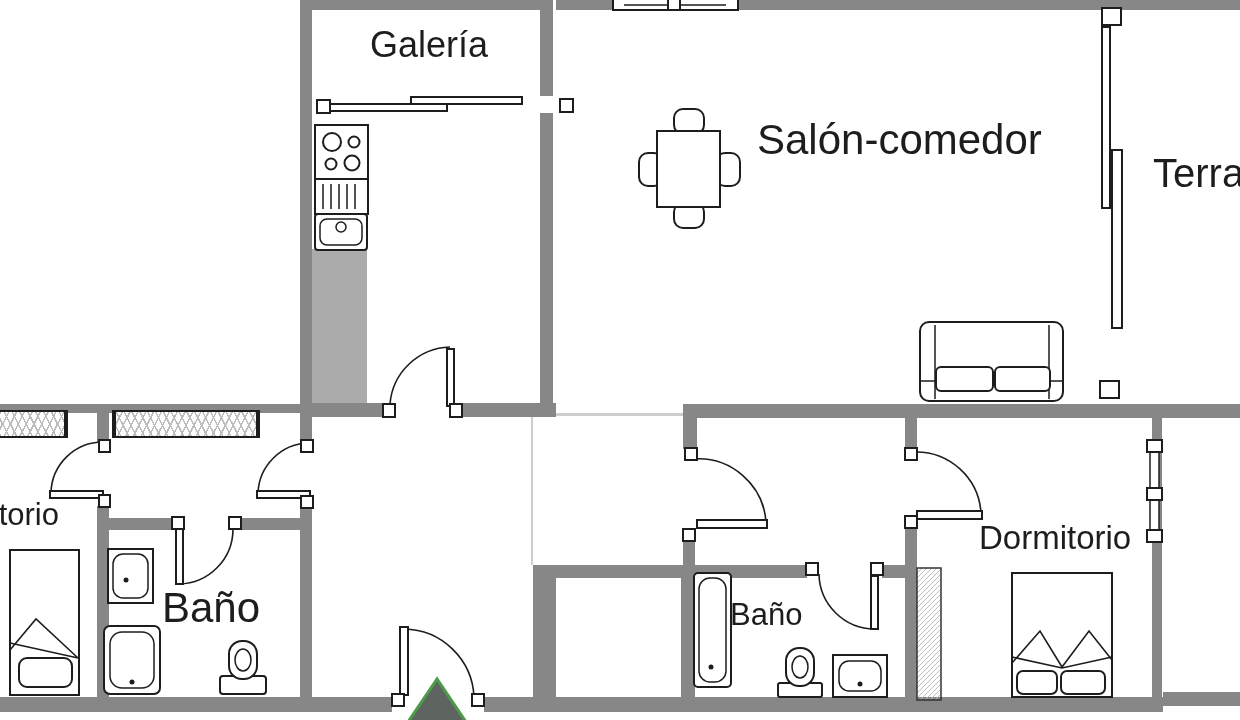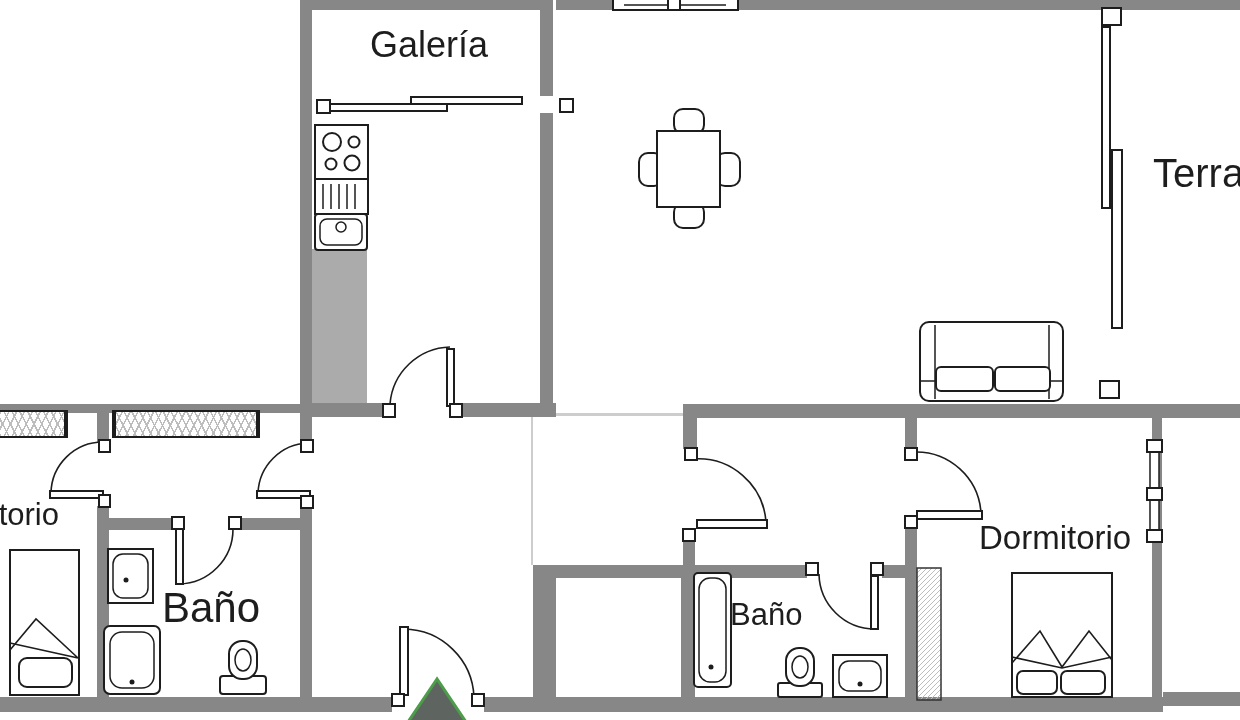--- a/index.html
+++ b/index.html
@@ -251,18 +251,19 @@
 
     <g>
       <rect class="lw2" x="1012" y="573" width="100" height="124"></rect>
       <path class="arc" d="M 1012 657 L 1062 668 L 1112 657 M 1012 663 L 1040 631 L 1062 667 L 1089 631 L 1112 660"></path>
       <rect class="lw2" x="1017" y="671" width="40" height="23" rx="6"></rect>
       <rect class="lw2" x="1061" y="671" width="44" height="23" rx="6"></rect>
     </g>
   </svg>
 
   <div class="rlabel" style="left:370px;top:26px;font-size:36px">Galería</div>
+  <div class="rlabel" style="left:757px;top:118px;font-size:42px">Salón-comedor</div>
   <div class="rlabel" style="left:1153px;top:152px;font-size:40px">Terraza</div>
   <div class="rlabel" style="left:-84px;top:499px;font-size:31px">Dormitorio</div>
   <div class="rlabel" style="left:162px;top:586px;font-size:42px">Baño</div>
   <div class="rlabel" style="left:730px;top:599px;font-size:31px">Baño</div>
   <div class="rlabel" style="left:979px;top:521px;font-size:33px">Dormitorio</div>
 </div>
 
 </body></html>

